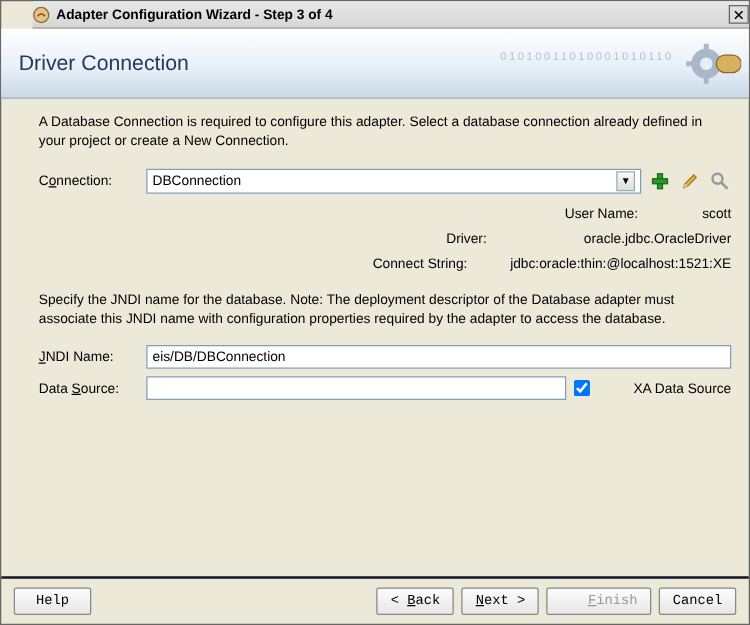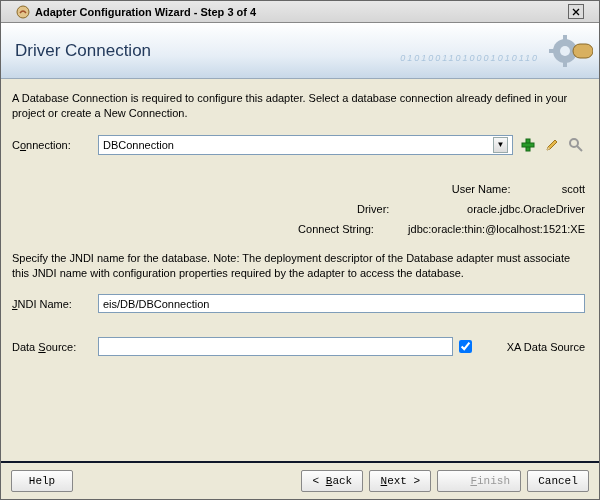--- a/index.html
+++ b/index.html
@@ -1,28 +1,28 @@
 <!DOCTYPE html>
 <html><head>
 <meta charset="utf-8">
 <style>
 * { box-sizing: border-box; margin: 0; padding: 0; }
 html, body { width: 600px; height: 500px; font-family: Tahoma, Arial, sans-serif; font-size: 11px; color: #000; background: #ece9d8; overflow: hidden; }
 .window { width: 600px; height: 500px; display: flex; flex-direction: column; border: 1px solid #666; }
-.titlebar { height: 22px; background: linear-gradient(#e8e8e8, #d6d6d6); display: flex; align-items: center; padding: 0 15px; border-bottom: 1px solid #888; }
+.titlebar { height: 22px; background: linear-gradient(#e8e8e8, #d6d6d6); display: flex; align-items: center; padding: 0 0; border-bottom: 1px solid #888; margin-left: 25px; }
 .titlebar .icon { width: 14px; height: 14px; margin-right: 5px; }
 .titlebar .title { flex: 1; font-weight: bold; font-size: 11px; }
 .titlebar .close { width: 16px; height: 15px; border: 1px solid #666; background: #ddd; display: flex; align-items: center; justify-content: center; font-size: 10px; cursor: pointer; }
 .header { height: 56px; background: linear-gradient(#fff 0%, #e6eef6 60%, #c8d8e8 100%); display: flex; align-items: center; padding: 0 14px; border-bottom: 1px solid #9ab; position: relative; overflow: hidden; }
 .header .h1 { font-size: 17px; font-weight: normal; color: #233a5c; }
 .header .gear { position: absolute; right: 6px; top: 4px; }
-.header .nums { position: absolute; right: 60px; top: 30px; color: #aac4dc; font-size: 9px; letter-spacing: 2px; font-style: italic; }
-.body { flex: 1; padding: 12px 14px 8px 11px; display: flex; flex-direction: column; }
+.header .nums { position: absolute; right: 60px; top: 17px; color: #aac4dc; font-size: 9px; letter-spacing: 2px; }
+.body { flex: 1; padding: 12px 14px 8px 30px; display: flex; flex-direction: column; }
 .intro { line-height: 1.35; margin-bottom: 14px; }
-.row { display: flex; align-items: center; margin-bottom: 24px; }
+.row { display: flex; align-items: center; margin-bottom: 6px; }
 .row .lbl { width: 86px; }
 .row .lbl .ul { text-decoration: underline; }
 .select { flex: 1; height: 20px; border: 1px solid #7f9db9; background: #fff; display: flex; align-items: center; padding: 0 4px; justify-content: space-between; }
 .select .arrow { width: 15px; height: 16px; border: 1px solid #9aa; background: linear-gradient(#f8f8f8,#ddd); display:flex; align-items:center; justify-content:center; font-size:8px; }
 .iconbtn { width: 18px; height: 18px; margin-left: 6px; display: flex; align-items:center; justify-content:center; cursor:pointer; }
 .kv { display: flex; margin: 4px 0 4px 24px; justify-content: flex-end; }
 .kv .k { width: 110px; }
 .advice { margin: 12px 0 14px 0; line-height: 1.35; }
 .input { flex: 1; height: 19px; border: 1px solid #7f9db9; background: #fff; padding: 2px 4px; font-family: inherit; font-size: 11px; }
 .chk { display: flex; align-items: center; margin-left: 6px; gap: 32px; }

